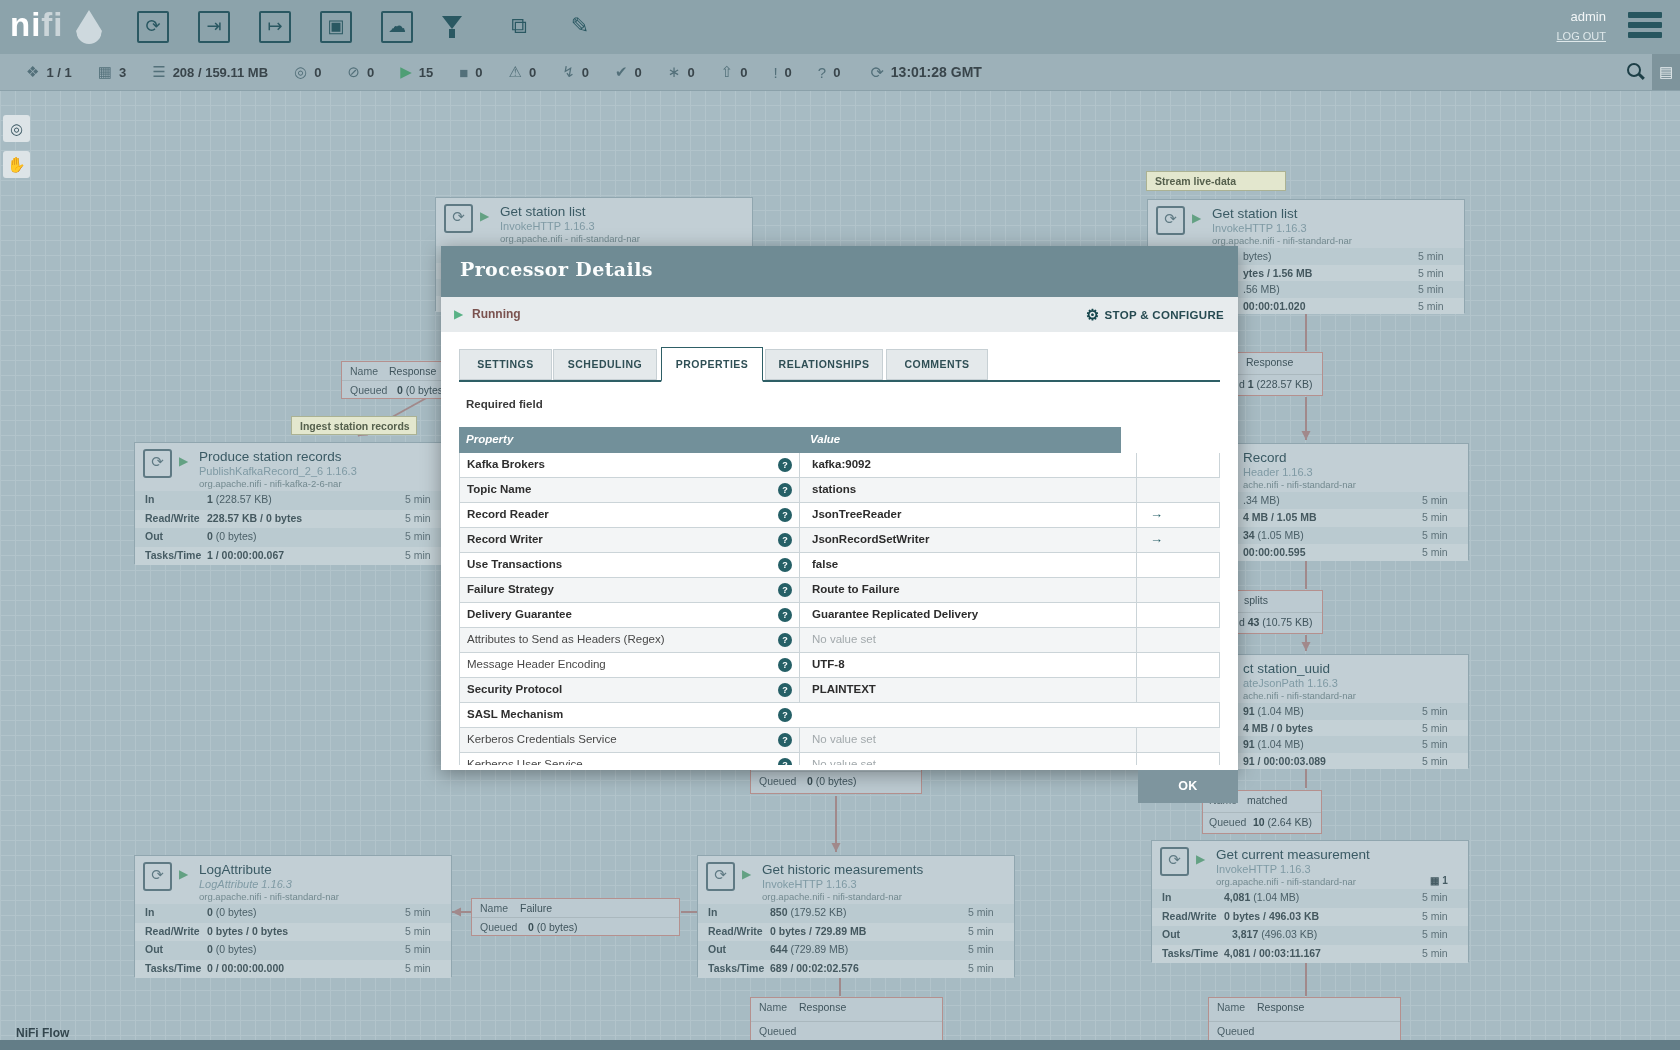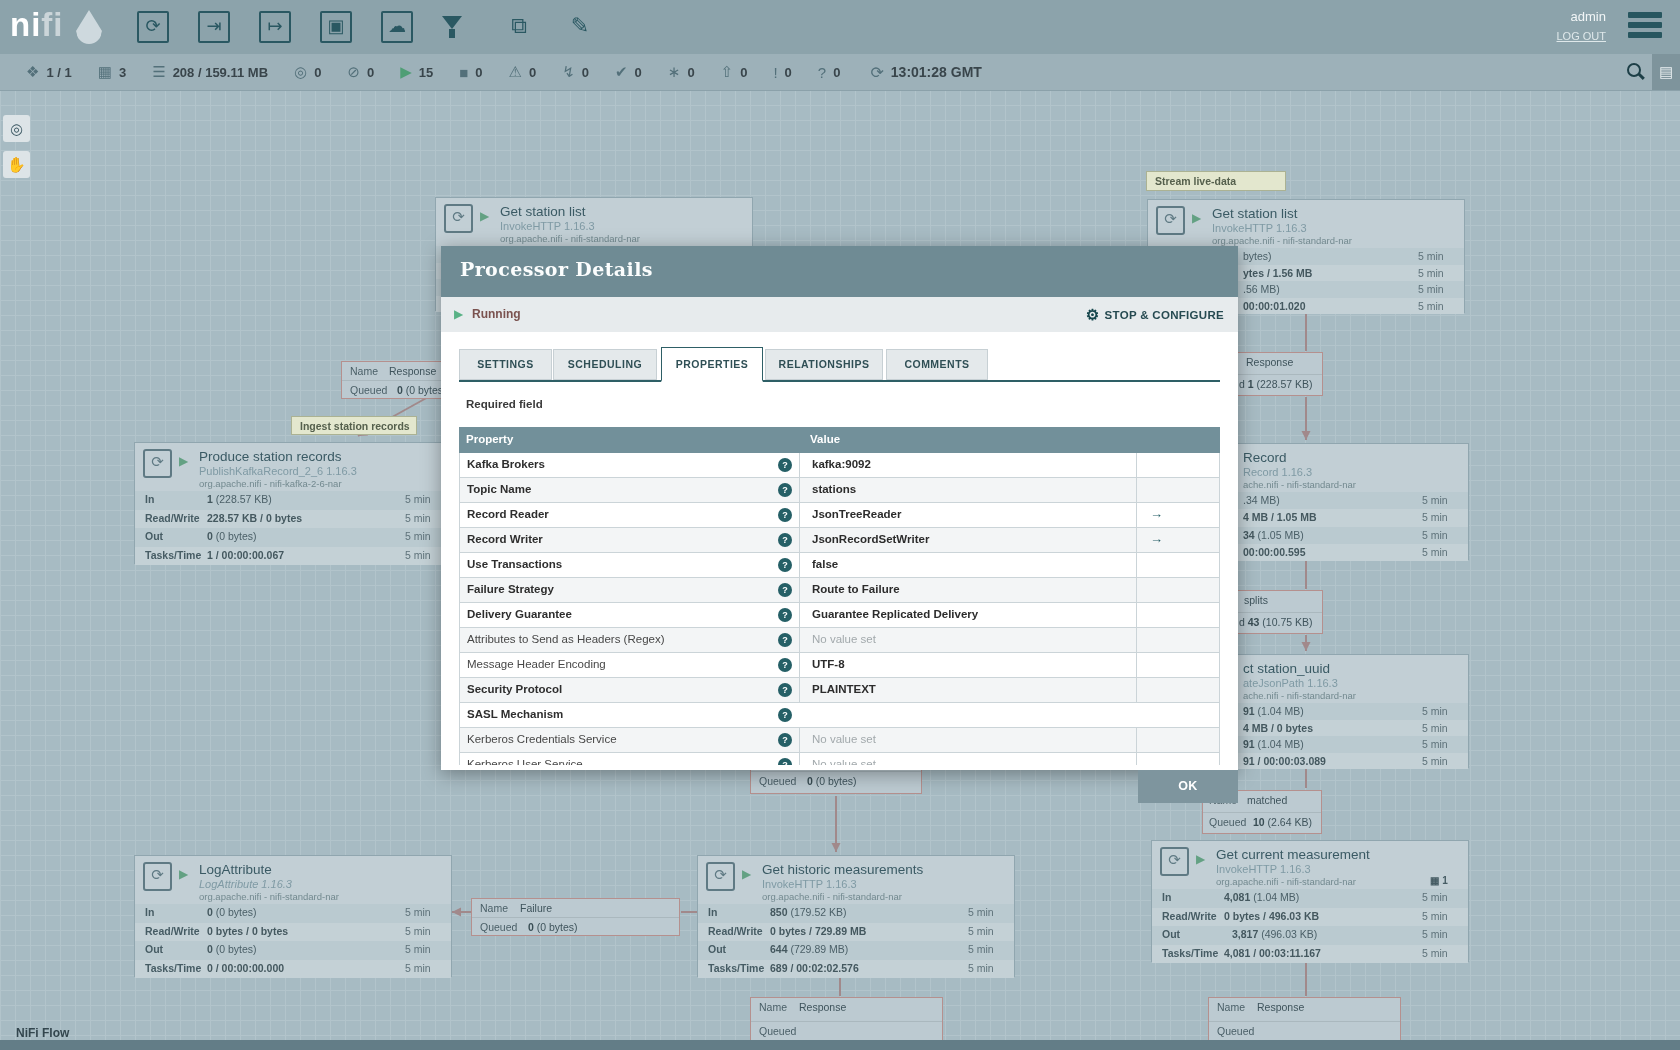--- a/index.html
+++ b/index.html
@@ -88,24 +88,24 @@
   #run-label{position:absolute;left:31px;top:10px;font-size:12px;font-weight:bold;color:#7a524f;}
   #stopcfg{position:absolute;right:14px;top:9px;font-size:11.5px;font-weight:bold;color:#264a51;letter-spacing:.3px;}
   #stopcfg .gear{font-size:15px;color:#17474d;margin-right:5px;vertical-align:-1px;}
   #tabs{position:absolute;left:18px;top:101px;width:761px;height:35px;border-bottom:2px solid #2e5f66;
     display:flex;align-items:flex-end;box-sizing:border-box;}
   .tab{height:31px;background:#e4e9eb;border:1px solid #c7d0d4;box-sizing:border-box;text-align:center;
     font-size:10.5px;font-weight:bold;color:#2f4f55;letter-spacing:.5px;line-height:29px;}
   .tab.active{height:35px;background:#fff;border:1px solid #2e5f66;border-bottom:2px solid #fff;margin-bottom:-2px;line-height:33px;}
   #required-note{position:absolute;left:25px;top:152px;font-size:11.5px;font-weight:bold;color:#3a3a3a;}
   #prop-table{position:absolute;left:18px;top:181px;width:761px;height:338px;overflow:hidden;}
-  #pt-head{position:relative;width:761px;height:26px;background:#72909a;}
+  #pt-head{position:relative;width:662px;height:26px;background:#72909a;font-style:italic;}
   #pt-head span{position:absolute;top:6px;font-size:11.5px;font-weight:bold;color:#fff;}
   .pt-row{position:relative;width:759px;height:24px;border:1px solid #cbd4d8;border-top:none;box-sizing:content-box;}
-  .pt-row.even{background:#f3f5f6;}
+  .pt-row.even{background:#f3f5f6;padding-left:20px;}
   .pt-row.odd{background:#fff;}
   .pt-prop{position:absolute;left:7px;top:5px;font-size:11.5px;color:#474747;}
   .pt-prop.req{font-weight:bold;color:#2e2e2e;}
   .pt-help{position:absolute;left:318px;top:5px;width:14px;height:14px;border-radius:50%;background:#255f66;
     color:#fff;font-size:9px;font-weight:bold;text-align:center;line-height:14px;}
   .pt-vcell{position:absolute;left:339px;top:0;width:338px;height:100%;border-left:1px solid #cbd4d8;
     border-right:1px solid #cbd4d8;box-sizing:border-box;}
   .pt-val{position:absolute;left:12px;top:5px;font-size:11.5px;font-weight:bold;color:#2c2c2c;white-space:nowrap;}
   .pt-val.novalue{font-weight:normal;color:#a2a9ac;}
   .pt-goto{position:absolute;left:690px;top:3px;font-size:13px;font-weight:bold;color:#255f66;}
@@ -206,21 +206,21 @@
             <span class="s-label" style="left: 10px;">Out</span>
             <span class="s-val" style="left: 91px;"><b>34</b> (1.05 MB)</span>
             <span class="s-min" style="left: 270px;">5 min</span>
           </div>
           <div class="s-row even" style="top: 99.75px; height: 17.25px;">
             <span class="s-label" style="left: 10px;">Tasks/Time</span>
             <span class="s-val" style="left: 91px;"><b>00:00:00.595</b></span>
             <span class="s-min" style="left: 270px;">5 min</span>
           </div>
           <div class="p-name" style="left: 91px; top: 6px;">Record</div>
-          <div class="p-type" style="left: 91px; top: 22px;">Record 1.16.3</div>
+          <div class="p-type" style="left: 91px; top: 22px;">Header 1.16.3</div>
           <div class="p-bundle" style="left: 91px; top: 35px;">ache.nifi - nifi-standard-nar</div>
         </div>
         <div class="proc" style="left: 1151px; top: 564px; width: 318px; height: 114px;">
           <div class="s-row odd" style="top: 48px; height: 16.5px;">
             <span class="s-label" style="left: 10px;">In</span>
             <span class="s-val" style="left: 91px;"><b>91</b> (1.04 MB)</span>
             <span class="s-min" style="left: 270px;">5 min</span>
           </div>
           <div class="s-row even" style="top: 64.5px; height: 16.5px;">
             <span class="s-label" style="left: 10px;">Read/Write</span>

